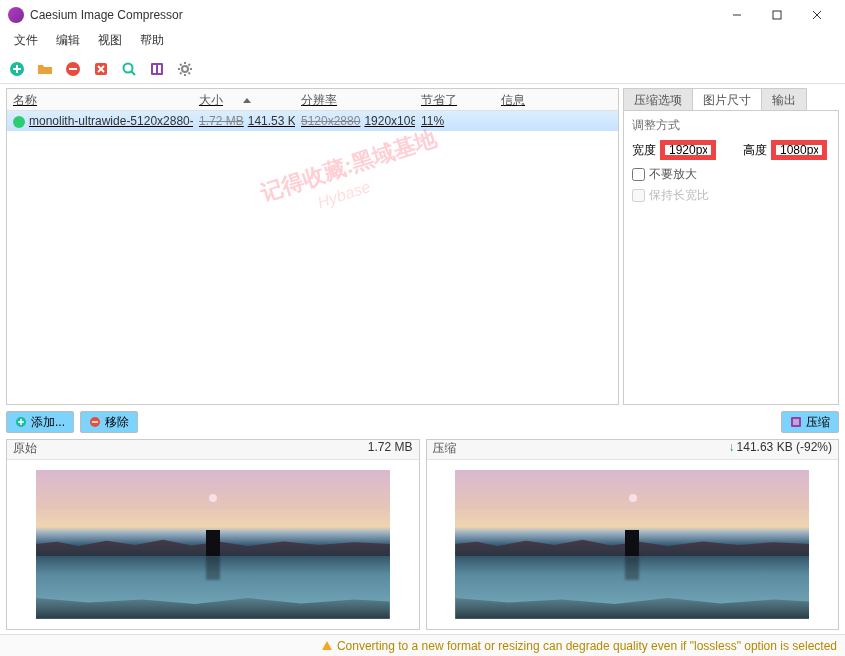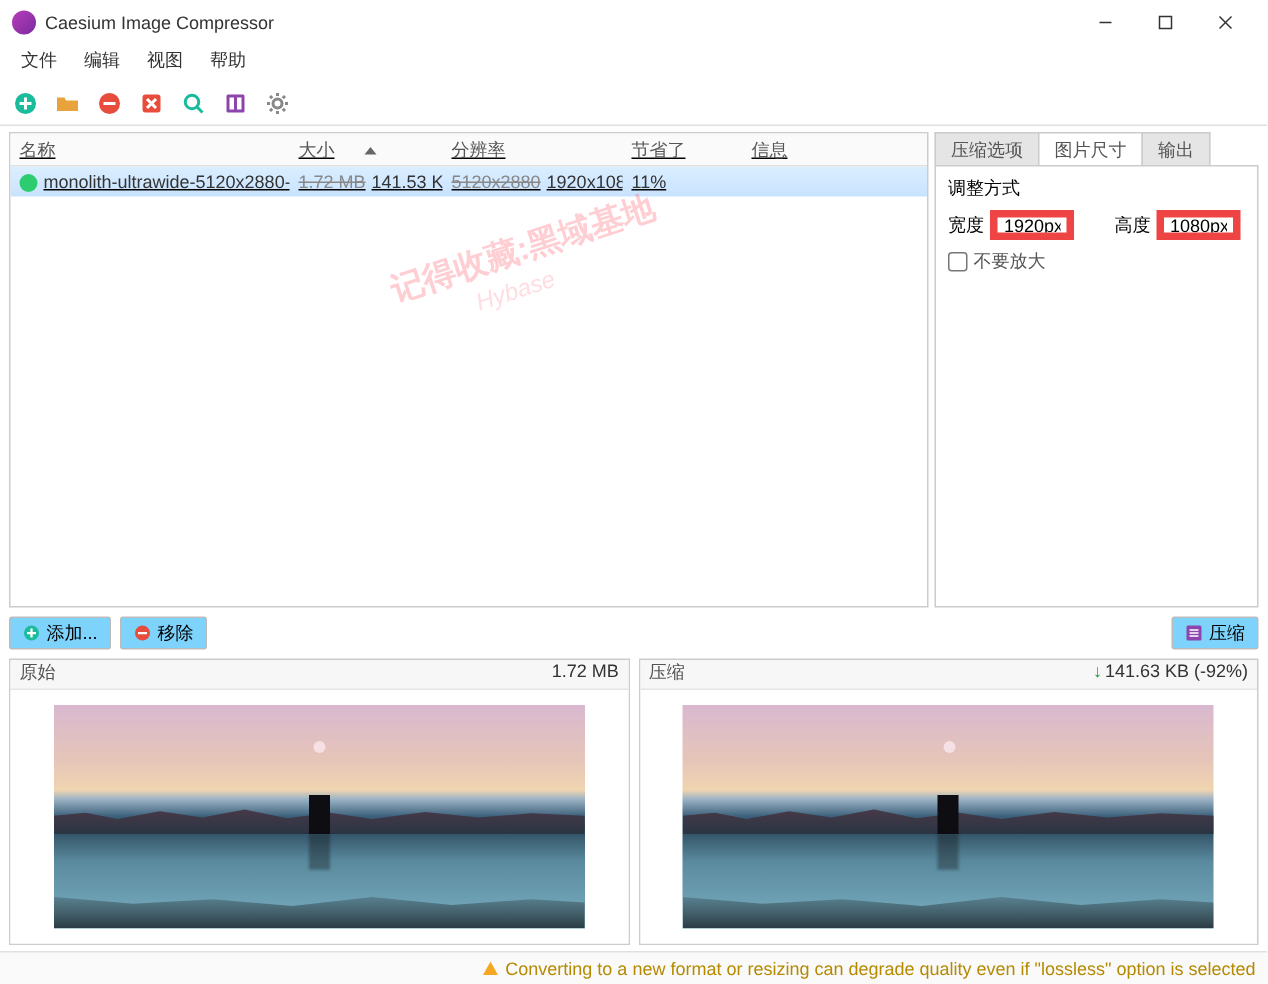--- a/index.html
+++ b/index.html
@@ -30,21 +30,21 @@
 
 .watermark { position: absolute; top: 40px; left: 250px; color: rgba(255, 60, 80, 0.25); font-size: 22px; transform: rotate(-18deg); pointer-events: none; font-weight: bold; }
 .watermark2 { position: absolute; top: 75px; left: 310px; color: rgba(255, 60, 80, 0.18); font-size: 16px; transform: rotate(-18deg); pointer-events: none; font-style: italic; }
 
 .rightpanel { width: 216px; margin: 4px 6px 2px 2px; display: flex; flex-direction: column; }
 .tabs { display: flex; height: 22px; }
 .tab { padding: 3px 10px; border: 1px solid #ccc; border-bottom: none; background: #e5e5e5; color: #555; margin-right: -1px; }
 .tab.active { background: #fff; font-weight: 500; }
 .tabbody { border: 1px solid #ccc; flex: 1; padding: 6px 8px; background: #fff; }
 .formrow { display: flex; align-items: center; margin-bottom: 6px; gap: 6px; }
-.formrow label { color: #000000; text-align: right; }
+.formrow label { color: #737373; text-align: right; }
 .formrow select, .formrow input[type=text] { border: 1px solid #bbb; padding: 1px 4px; height: 20px; background: #fff; }
 .formrow select { flex: 1; }
 .dim-row { display: flex; gap: 24px; margin-bottom: 6px; }
 .dim-row .pair { display: flex; align-items: center; gap: 4px; flex: 1; }
 .dim-row input { width: 56px; border: 5px solid #ef4444; padding: 1px 4px; height: 20px; text-align: left; }
 .chkrow { display: flex; align-items: center; gap: 4px; margin-bottom: 4px; color: #555; }
 .chkrow.disabled { color: #bbb; }
 .chkrow input { margin: 0; }
 
 .actionbar { display: flex; gap: 6px; padding: 4px 6px 6px 6px; align-items: center; }
@@ -203,20 +203,24 @@
         </div>
         <div class="pair">
           <label>高度</label>
           <input type="text" value="1080px" style="">
         </div>
       </div>
       <div class="chkrow">
         <input type="checkbox" style="">
         <span>不要放大</span>
       </div>
+      <div class="chkrow disabled">
+        <input type="checkbox" disabled="" style="">
+        <span>保持长宽比</span>
+      </div>
     </div>
   </div>
 </div>
 
 <div class="actionbar">
   <div class="btn">
     <svg width="12" height="12">
         <circle cx="6" cy="6" r="5" fill="#1abc9c"></circle>
         <line x1="6" y1="3" x2="6" y2="9" stroke="#fff" stroke-width="1.5"></line>
         <line x1="3" y1="6" x2="9" y2="6" stroke="#fff" stroke-width="1.5"></line>

